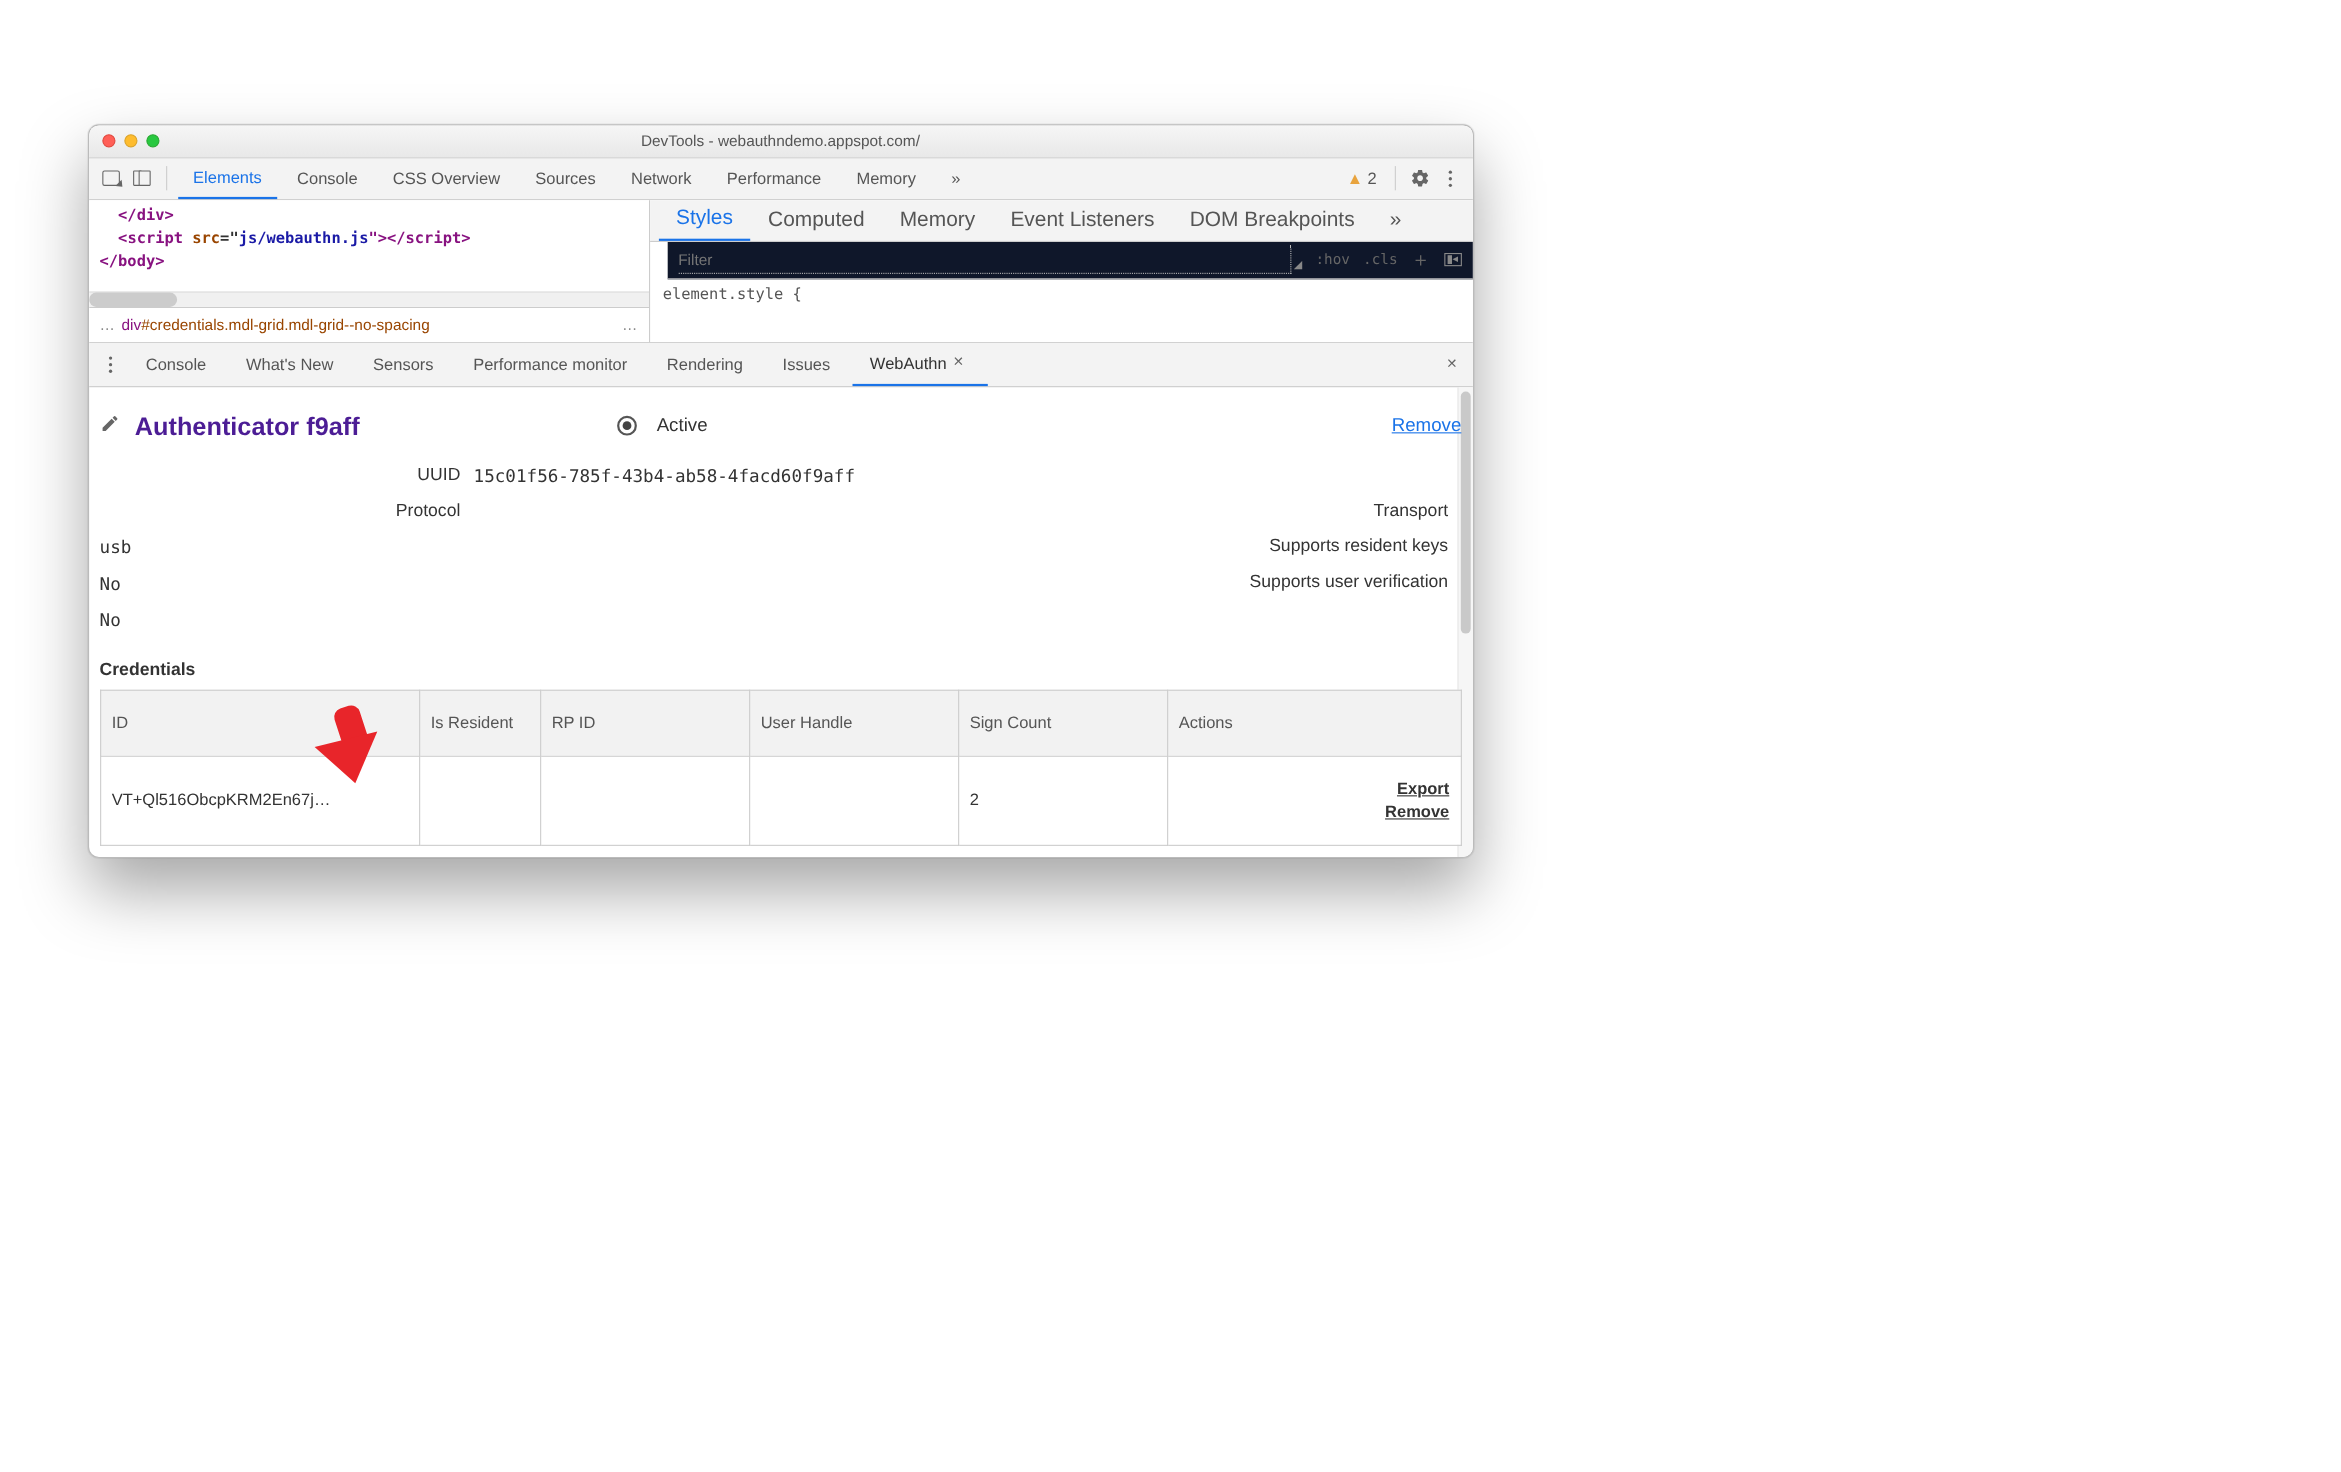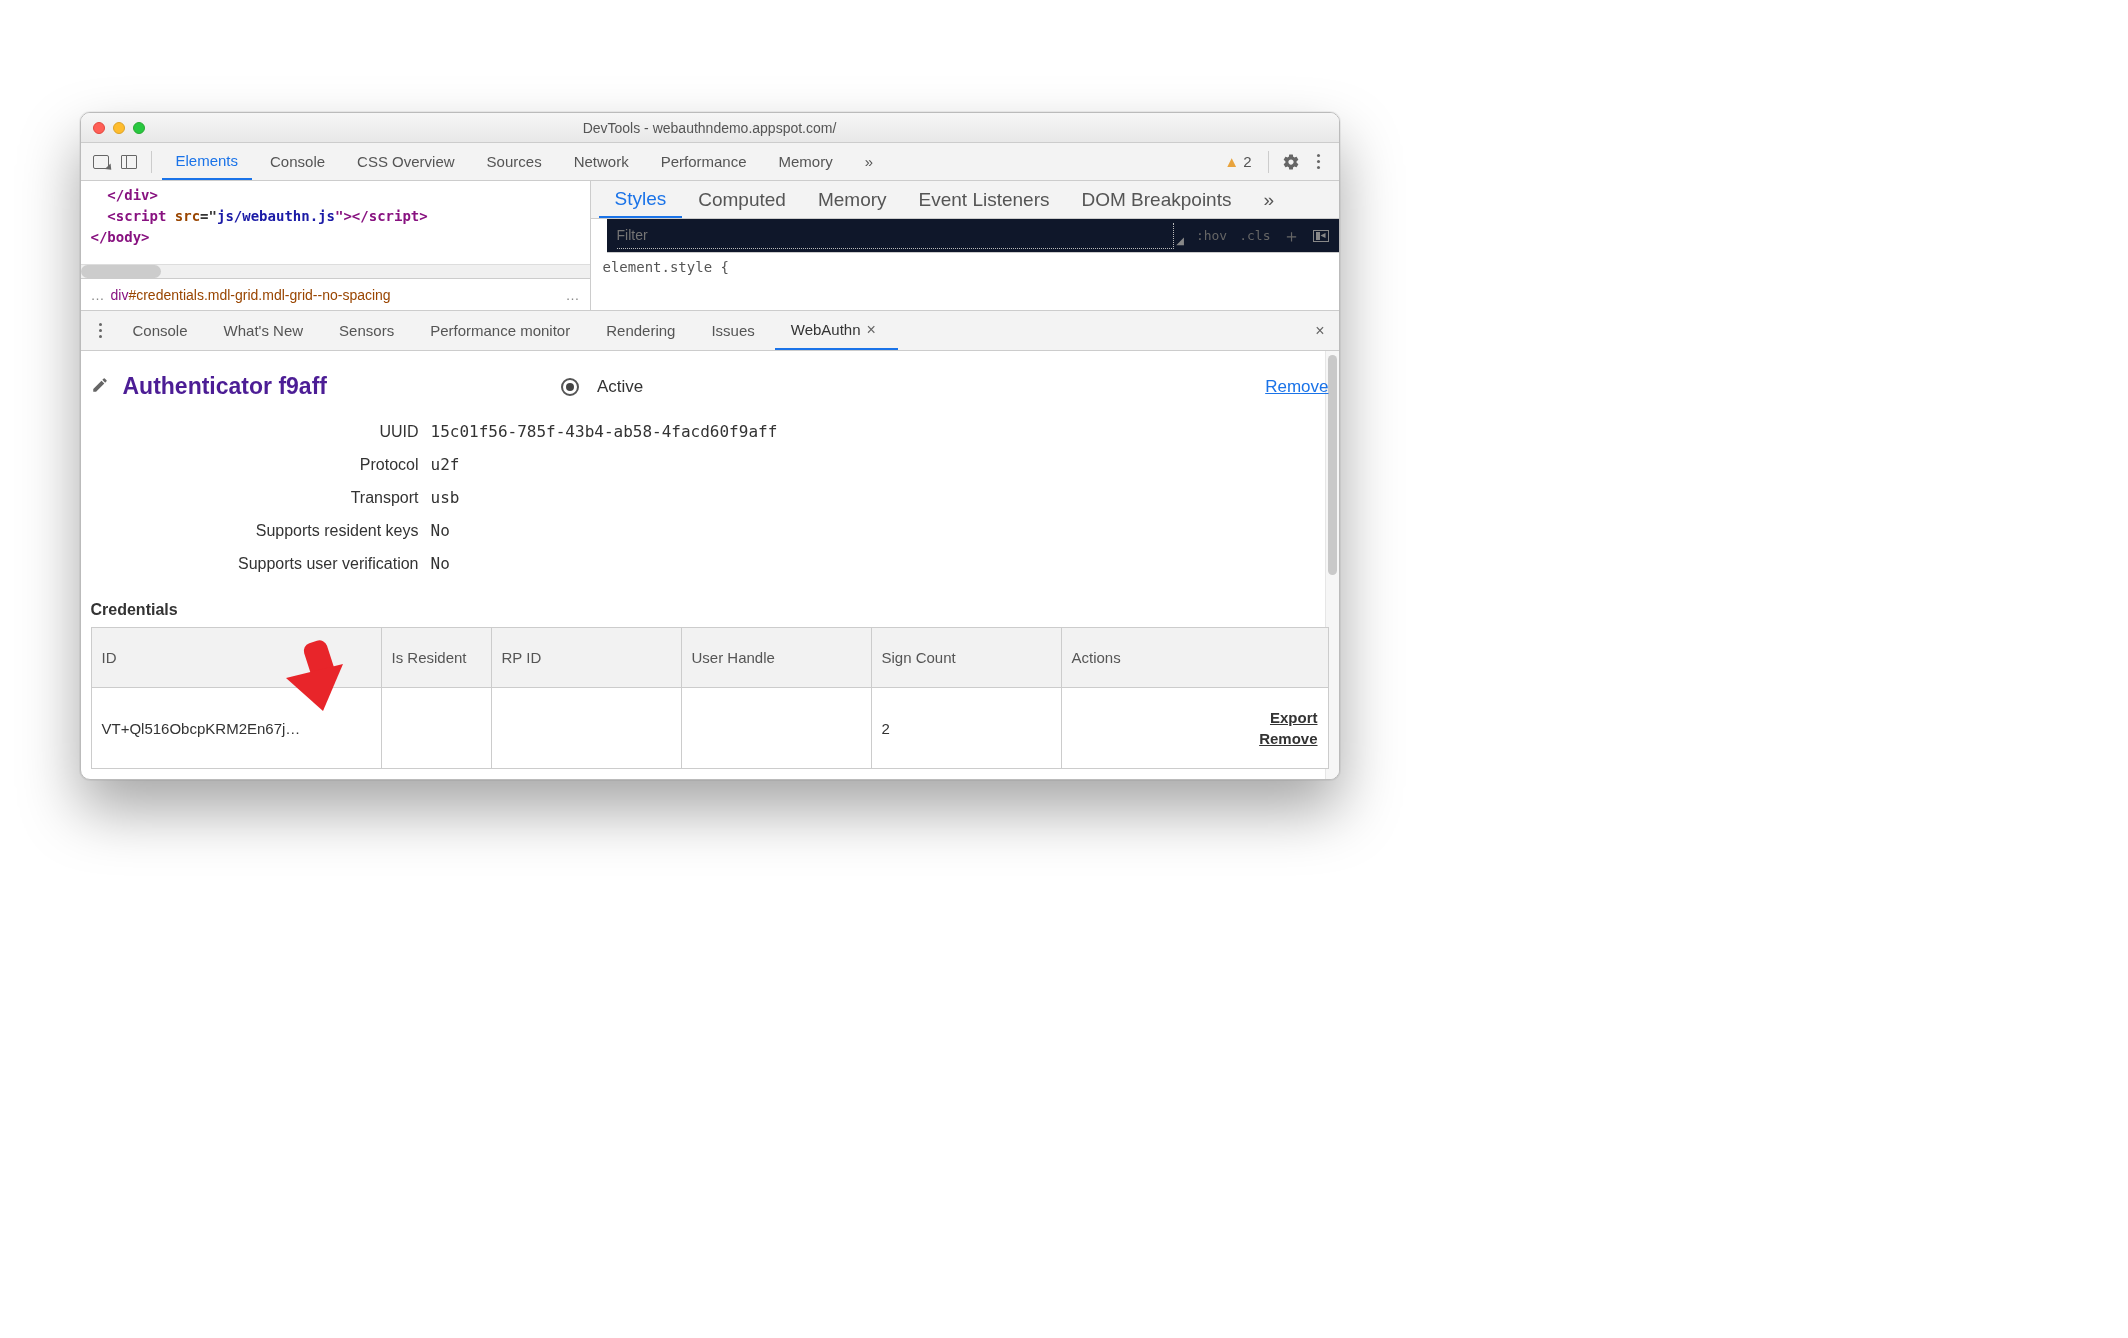--- a/index.html
+++ b/index.html
@@ -385,21 +385,20 @@
         <span class="auth-title">Authenticator f9aff</span>
         <span class="radio"></span>
         <span class="active-label">Active</span>
         <span class="remove-link">Remove</span>
       </div>
 
       <div class="props">
         <div class="prop-label">UUID</div>
         <div class="prop-val">15c01f56-785f-43b4-ab58-4facd60f9aff</div>
         <div class="prop-label">Protocol</div>
-        <div class="prop-val">u2f</div>
         <div class="prop-label">Transport</div>
         <div class="prop-val">usb</div>
         <div class="prop-label">Supports resident keys</div>
         <div class="prop-val">No</div>
         <div class="prop-label">Supports user verification</div>
         <div class="prop-val">No</div>
       </div>
 
       <div class="creds-title">Credentials</div>
 

